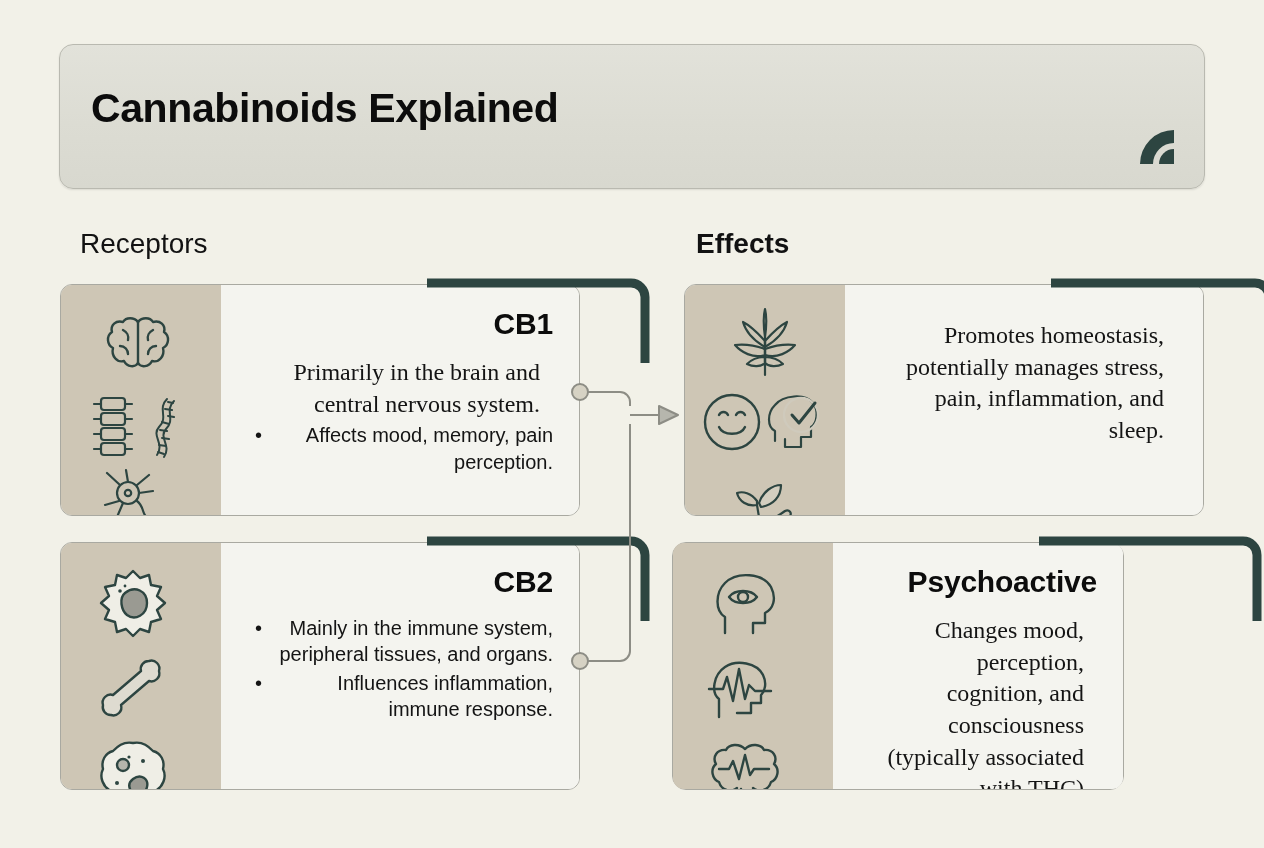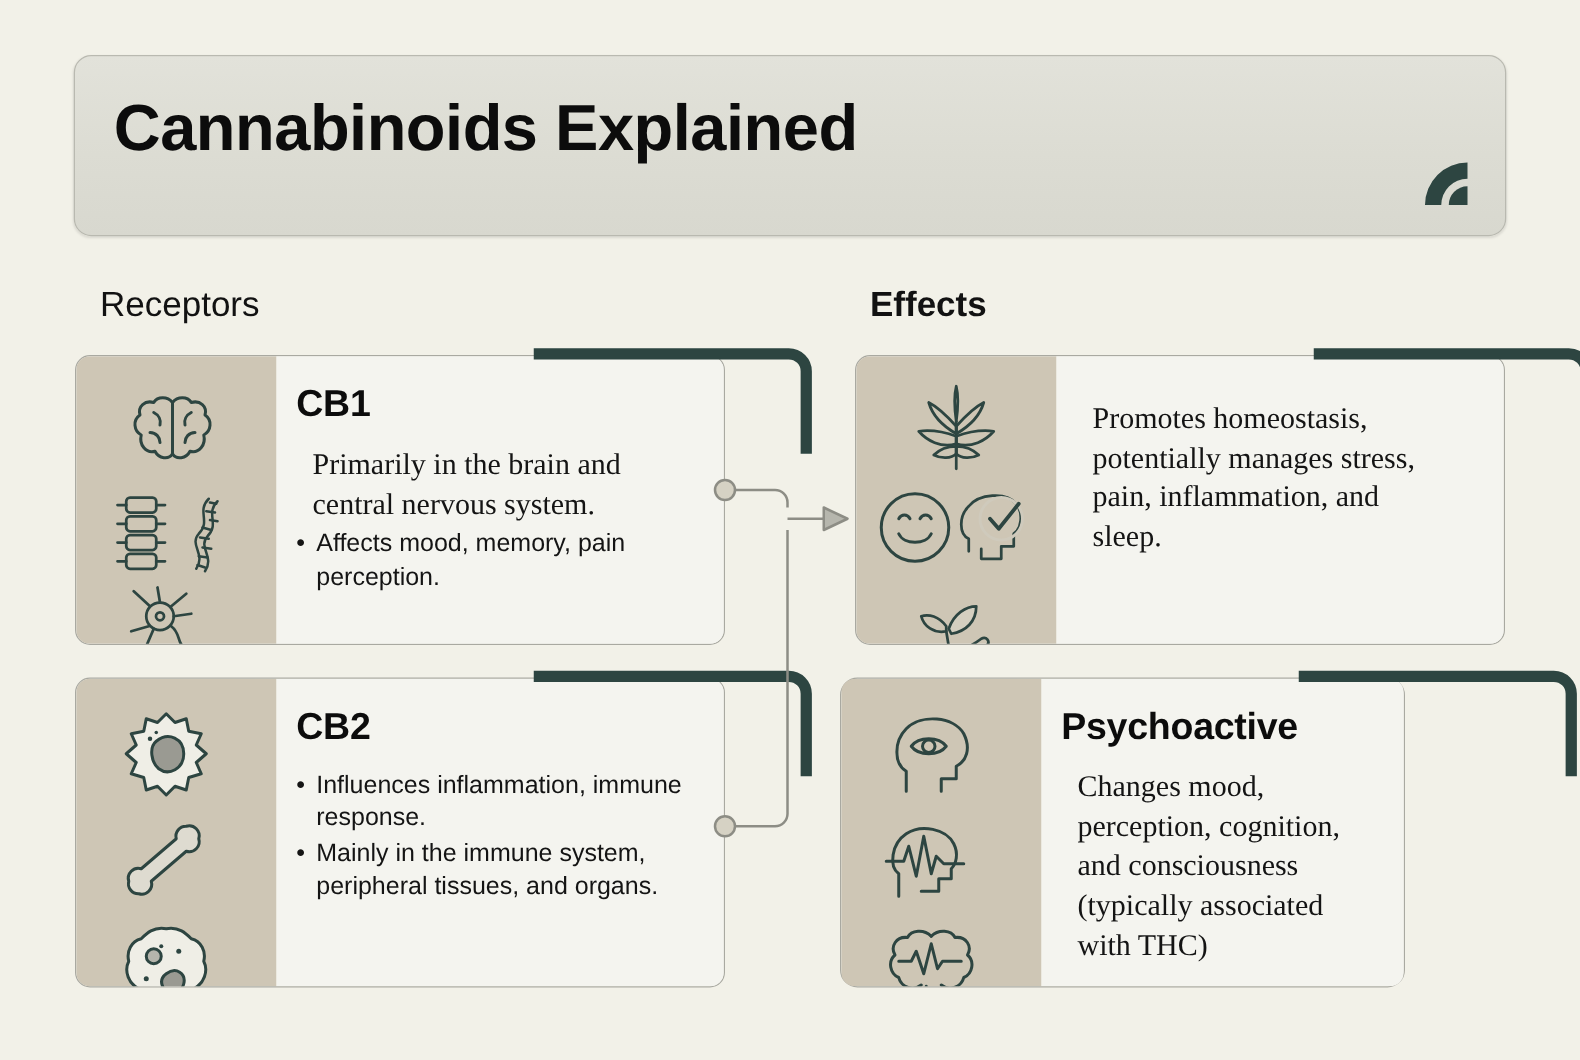--- a/index.html
+++ b/index.html
@@ -24,22 +24,22 @@
     height: 145px;
     background: linear-gradient(180deg, #e2e2da 0%, #dcdcd3 55%, #d8d8cf 100%);
     border: 1px solid #b9b9b0;
     border-radius: 14px;
     box-sizing: border-box;
     box-shadow: 0 1px 2px rgba(0,0,0,0.10);
   }
   #header-title {
     position: absolute;
     left: 31px;
-    top: 28px;
-    font-size: 52px;
+    top: 40px;
+    font-size: 41px;
     font-weight: bold;
     color: #0c0c0c;
     letter-spacing: -0.4px;
     white-space: nowrap;
   }
   #header-subtitle {
     position: absolute;
     left: 32px;
     top: 86px;
     font-size: 24px;
@@ -84,22 +84,23 @@
   .icon-panel {
     width: 160px;
     flex: 0 0 160px;
     background: #cec6b5;
     position: relative;
   }
   .icon-panel svg { position: absolute; }
   .card-body {
     flex: 1 1 auto;
     background: #f4f4ef;
-    padding: 22px 26px 18px 16px;
+    padding: 22px 26px 18px 34px;
     box-sizing: border-box;
+    text-align: right;
   }
   .card-title {
     font-size: 30px;
     font-weight: bold;
     color: #0c0c0c;
     margin: 0 0 16px 0;
     letter-spacing: -0.2px;
   }
   .card-text {
     font-size: 24px;
@@ -228,22 +229,22 @@
         <circle cx="26" cy="26" r="6" fill="#b5b5ac" stroke="#2d4541"></circle>
         <path d="M36 40 C44 34 52 40 50 48 C48 56 38 58 34 52 C31 47 32 43 36 40 Z" fill="#9a9a92" stroke="#2d4541"></path>
         <circle cx="46" cy="22" r="2" fill="#2d4541" stroke="none"></circle>
         <circle cx="20" cy="44" r="2" fill="#2d4541" stroke="none"></circle>
         <circle cx="32" cy="18" r="1.6" fill="#2d4541" stroke="none"></circle>
       </svg>
     </div>
     <div class="card-body">
       <div class="card-title">CB2</div>
       <ul class="card-bullets">
+        <li>Mainly in the immune system, peripheral tissues, and organs.</li>
         <li>Influences inflammation, immune response.</li>
-        <li>Mainly in the immune system, peripheral tissues, and organs.</li>
       </ul>
     </div>
   </div>
   <svg class="corner-bracket" style="left:364px;top:-6px;" width="230" height="100" viewBox="0 0 230 100" fill="none">
     <path d="M2 4 L206 4 A14 14 0 0 1 220 18 L220 84" stroke="#2d4541" stroke-width="9" stroke-linecap="butt"></path>
   </svg>
 </div>
 
 <div class="card" id="card-wellness">
   <div class="card-inner">

